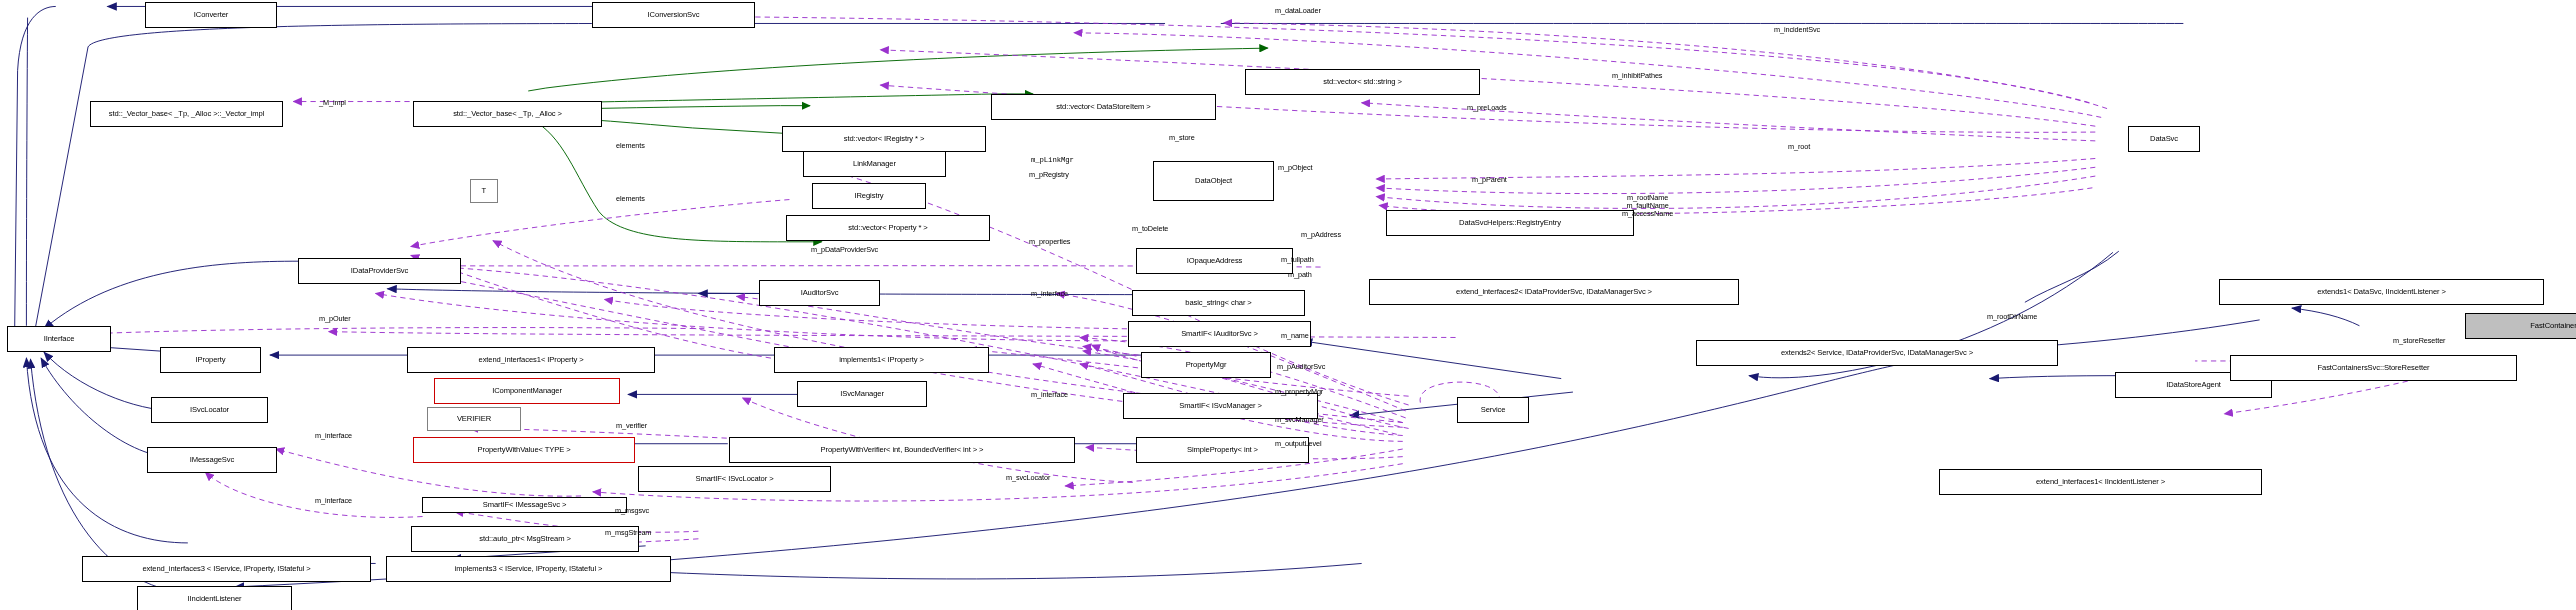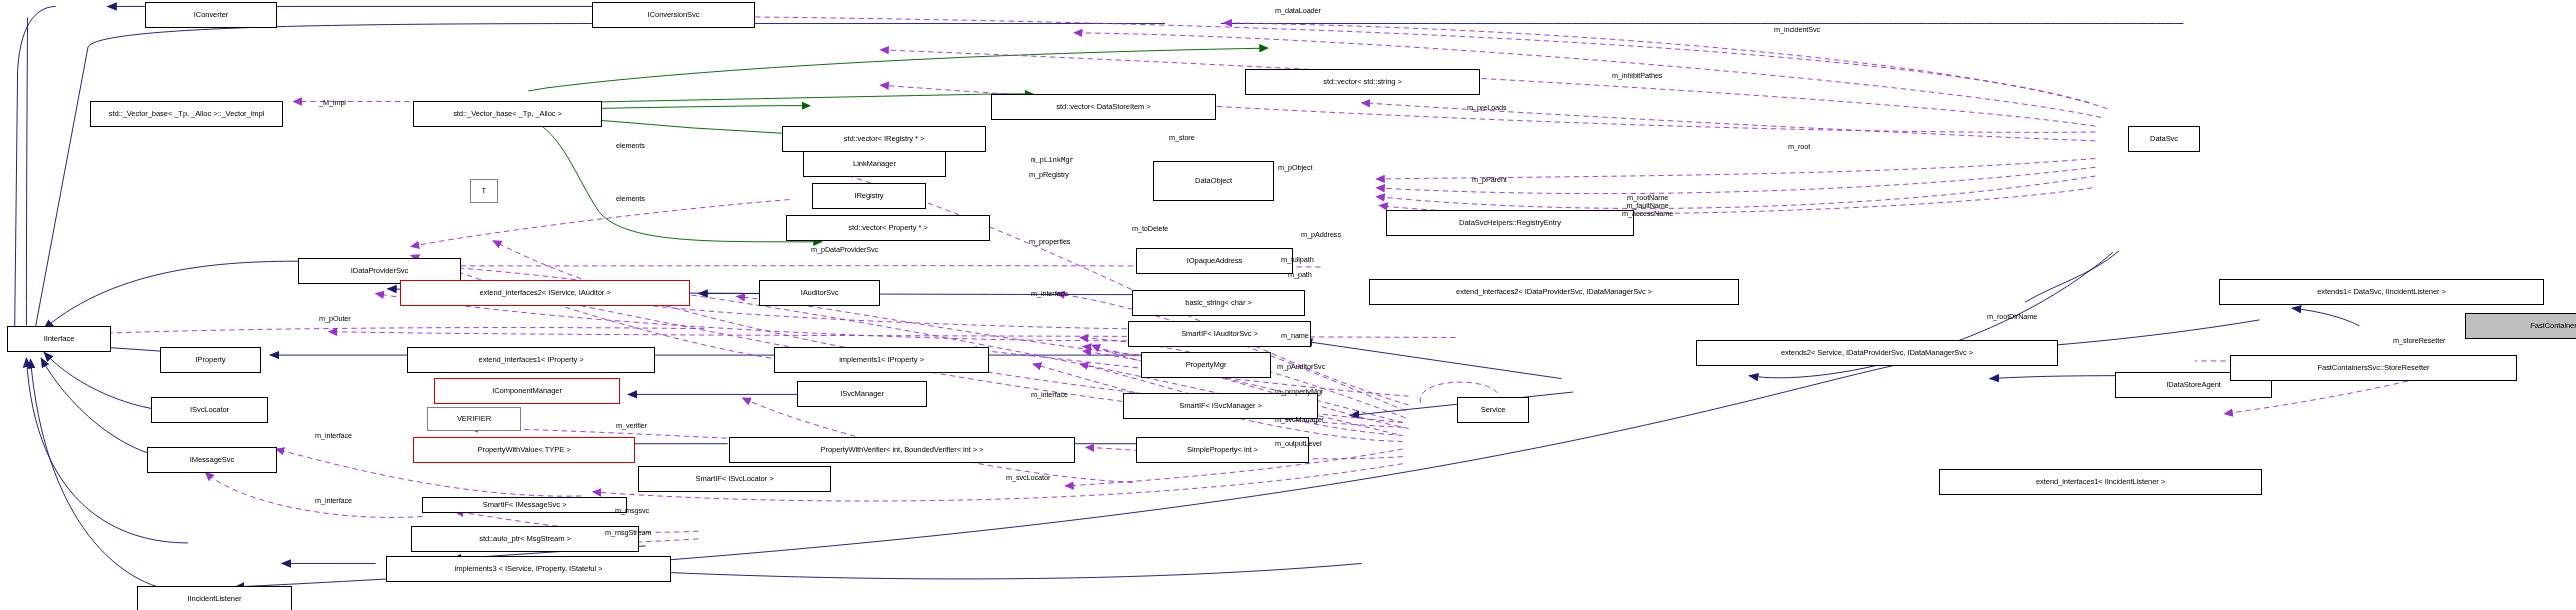--- a/index.html
+++ b/index.html
@@ -232,21 +232,20 @@
     <div class="node" style="left: 2128px; top: 126px; height: 26.4px; min-width: 72px;">DataSvc</div>
     <div class="node" style="left: 782px; top: 126px; height: 26.4px; min-width: 204px;">std::vector&lt; IRegistry * &gt;</div>
     <div class="node" style="left: 803px; top: 151px; height: 26.4px; min-width: 143px;">LinkManager</div>
     <div class="node" style="left: 1153px; top: 161px; height: 40px; min-width: 121px;">DataObject</div>
     <div class="node" style="left: 812px; top: 183px; height: 26.4px; min-width: 114px;">IRegistry</div>
     <div class="node" style="left: 1386px; top: 189px; height: 26.4px; min-width: 248px; margin-top: 21px;">DataSvcHelpers::RegistryEntry</div>
     <div class="node" style="left: 786px; top: 215px; height: 26.4px; min-width: 204px;">std::vector&lt; Property * &gt;</div>
     <div class="node gray" style="left: 470px; top: 179px; height: 24px; min-width: 27.6px;">T</div>
     <div class="node" style="left: 298px; top: 258px; height: 26.4px; min-width: 163px;">IDataProviderSvc</div>
     <div class="node" style="left: 1136px; top: 248px; height: 26.4px; min-width: 157px;">IOpaqueAddress</div>
-    <div class="node red" style="left: 400px; top: 280px; height: 26.4px; min-width: 290px;">extend_interfaces2&lt; IService, IAuditor &gt;</div>
     <div class="node" style="left: 759px; top: 280px; height: 26.4px; min-width: 121px;">IAuditorSvc</div>
     <div class="node" style="left: 1369px; top: 279px; height: 26.4px; min-width: 370px;">extend_interfaces2&lt; IDataProviderSvc, IDataManagerSvc &gt;</div>
     <div class="node" style="left: 2219px; top: 279px; height: 26.4px; min-width: 325px;">extends1&lt; DataSvc, IIncidentListener &gt;</div>
     <div class="node focus" style="left: 2465px; top: 313px; height: 26.4px; min-width: 193px;">FastContainersSvc</div>
     <div class="node" style="left: 1132px; top: 290px; height: 26.4px; min-width: 173px;">basic_string&lt; char &gt;</div>
     <div class="node" style="left: 1128px; top: 321px; height: 26.4px; min-width: 183px;">SmartIF&lt; IAuditorSvc &gt;</div>
     <div class="node" style="left: 7px; top: 326px; height: 26.4px; min-width: 104px;">IInterface</div>
     <div class="node" style="left: 160px; top: 347px; height: 26.4px; min-width: 101px;">IProperty</div>
     <div class="node" style="left: 407px; top: 347px; height: 26.4px; min-width: 248px;">extend_interfaces1&lt; IProperty &gt;</div>
     <div class="node" style="left: 774px; top: 347px; height: 26.4px; min-width: 215px;">implements1&lt; IProperty &gt;</div>
@@ -261,20 +260,21 @@
     <div class="node" style="left: 1457px; top: 397px; height: 26.4px; min-width: 72px;">Service</div>
     <div class="node gray" style="left: 427px; top: 407px; height: 24px; min-width: 94px;">VERIFIER</div>
     <div class="node red" style="left: 413px; top: 437px; height: 26.4px; min-width: 222px;">PropertyWithValue&lt; TYPE &gt;</div>
     <div class="node" style="left: 729px; top: 437px; height: 26.4px; min-width: 346px;">PropertyWithVerifier&lt; int, BoundedVerifier&lt; int &gt; &gt;</div>
     <div class="node" style="left: 1136px; top: 437px; height: 26.4px; min-width: 173px;">SimpleProperty&lt; int &gt;</div>
     <div class="node" style="left: 147px; top: 447px; height: 26.4px; min-width: 130px;">IMessageSvc</div>
     <div class="node" style="left: 590px; top: 466px; height: 26.4px; min-width: 193px; margin-left: 48px;">SmartIF&lt; ISvcLocator &gt;</div>
     <div class="node" style="left: 1939px; top: 469px; height: 26.4px; min-width: 323px;">extend_interfaces1&lt; IIncidentListener &gt;</div>
     <div class="node" style="left: 422px; top: 497px; height: 16px; min-width: 205px;">SmartIF&lt; IMessageSvc &gt;</div>
     <div class="node" style="left: 411px; top: 526px; height: 26.4px; min-width: 228px;">std::auto_ptr&lt; MsgStream &gt;</div>
+    <div class="node" style="left: 82px; top: 556px; height: 26.4px; min-width: 289px;">extend_interfaces3 &lt; IService, IProperty, IStateful &gt;</div>
     <div class="node" style="left: 386px; top: 556px; height: 26.4px; min-width: 285px;">implements3 &lt; IService, IProperty, IStateful &gt;</div>
     <div class="node" style="left: 137px; top: 586px; height: 26.4px; min-width: 155px;">IIncidentListener</div>
     <div class="edge-label" style="left: 1275px; top: 6.5px; white-space: pre; text-align: center;">m_dataLoader</div>
     <div class="edge-label" style="left: 1774px; top: 26px; white-space: pre; text-align: center;">m_incidentSvc</div>
     <div class="edge-label" style="left: 1612px; top: 72px; white-space: pre; text-align: center;">m_inhibitPathes</div>
     <div class="edge-label" style="left: 319px; top: 99px; white-space: pre; text-align: center;">_M_impl</div>
     <div class="edge-label" style="left: 1467px; top: 104px; white-space: pre; text-align: center;">m_preLoads</div>
     <div class="edge-label" style="left: 1169px; top: 134px; white-space: pre; text-align: center;">m_store</div>
     <div class="edge-label" style="left: 1788px; top: 143px; white-space: pre; text-align: center;">m_root</div>
     <div class="edge-label" style="left: 1031px; top: 156px; white-space: pre; text-align: right; font-family: Liberation Mono, monospace;">m_pLinkMgr</div>

